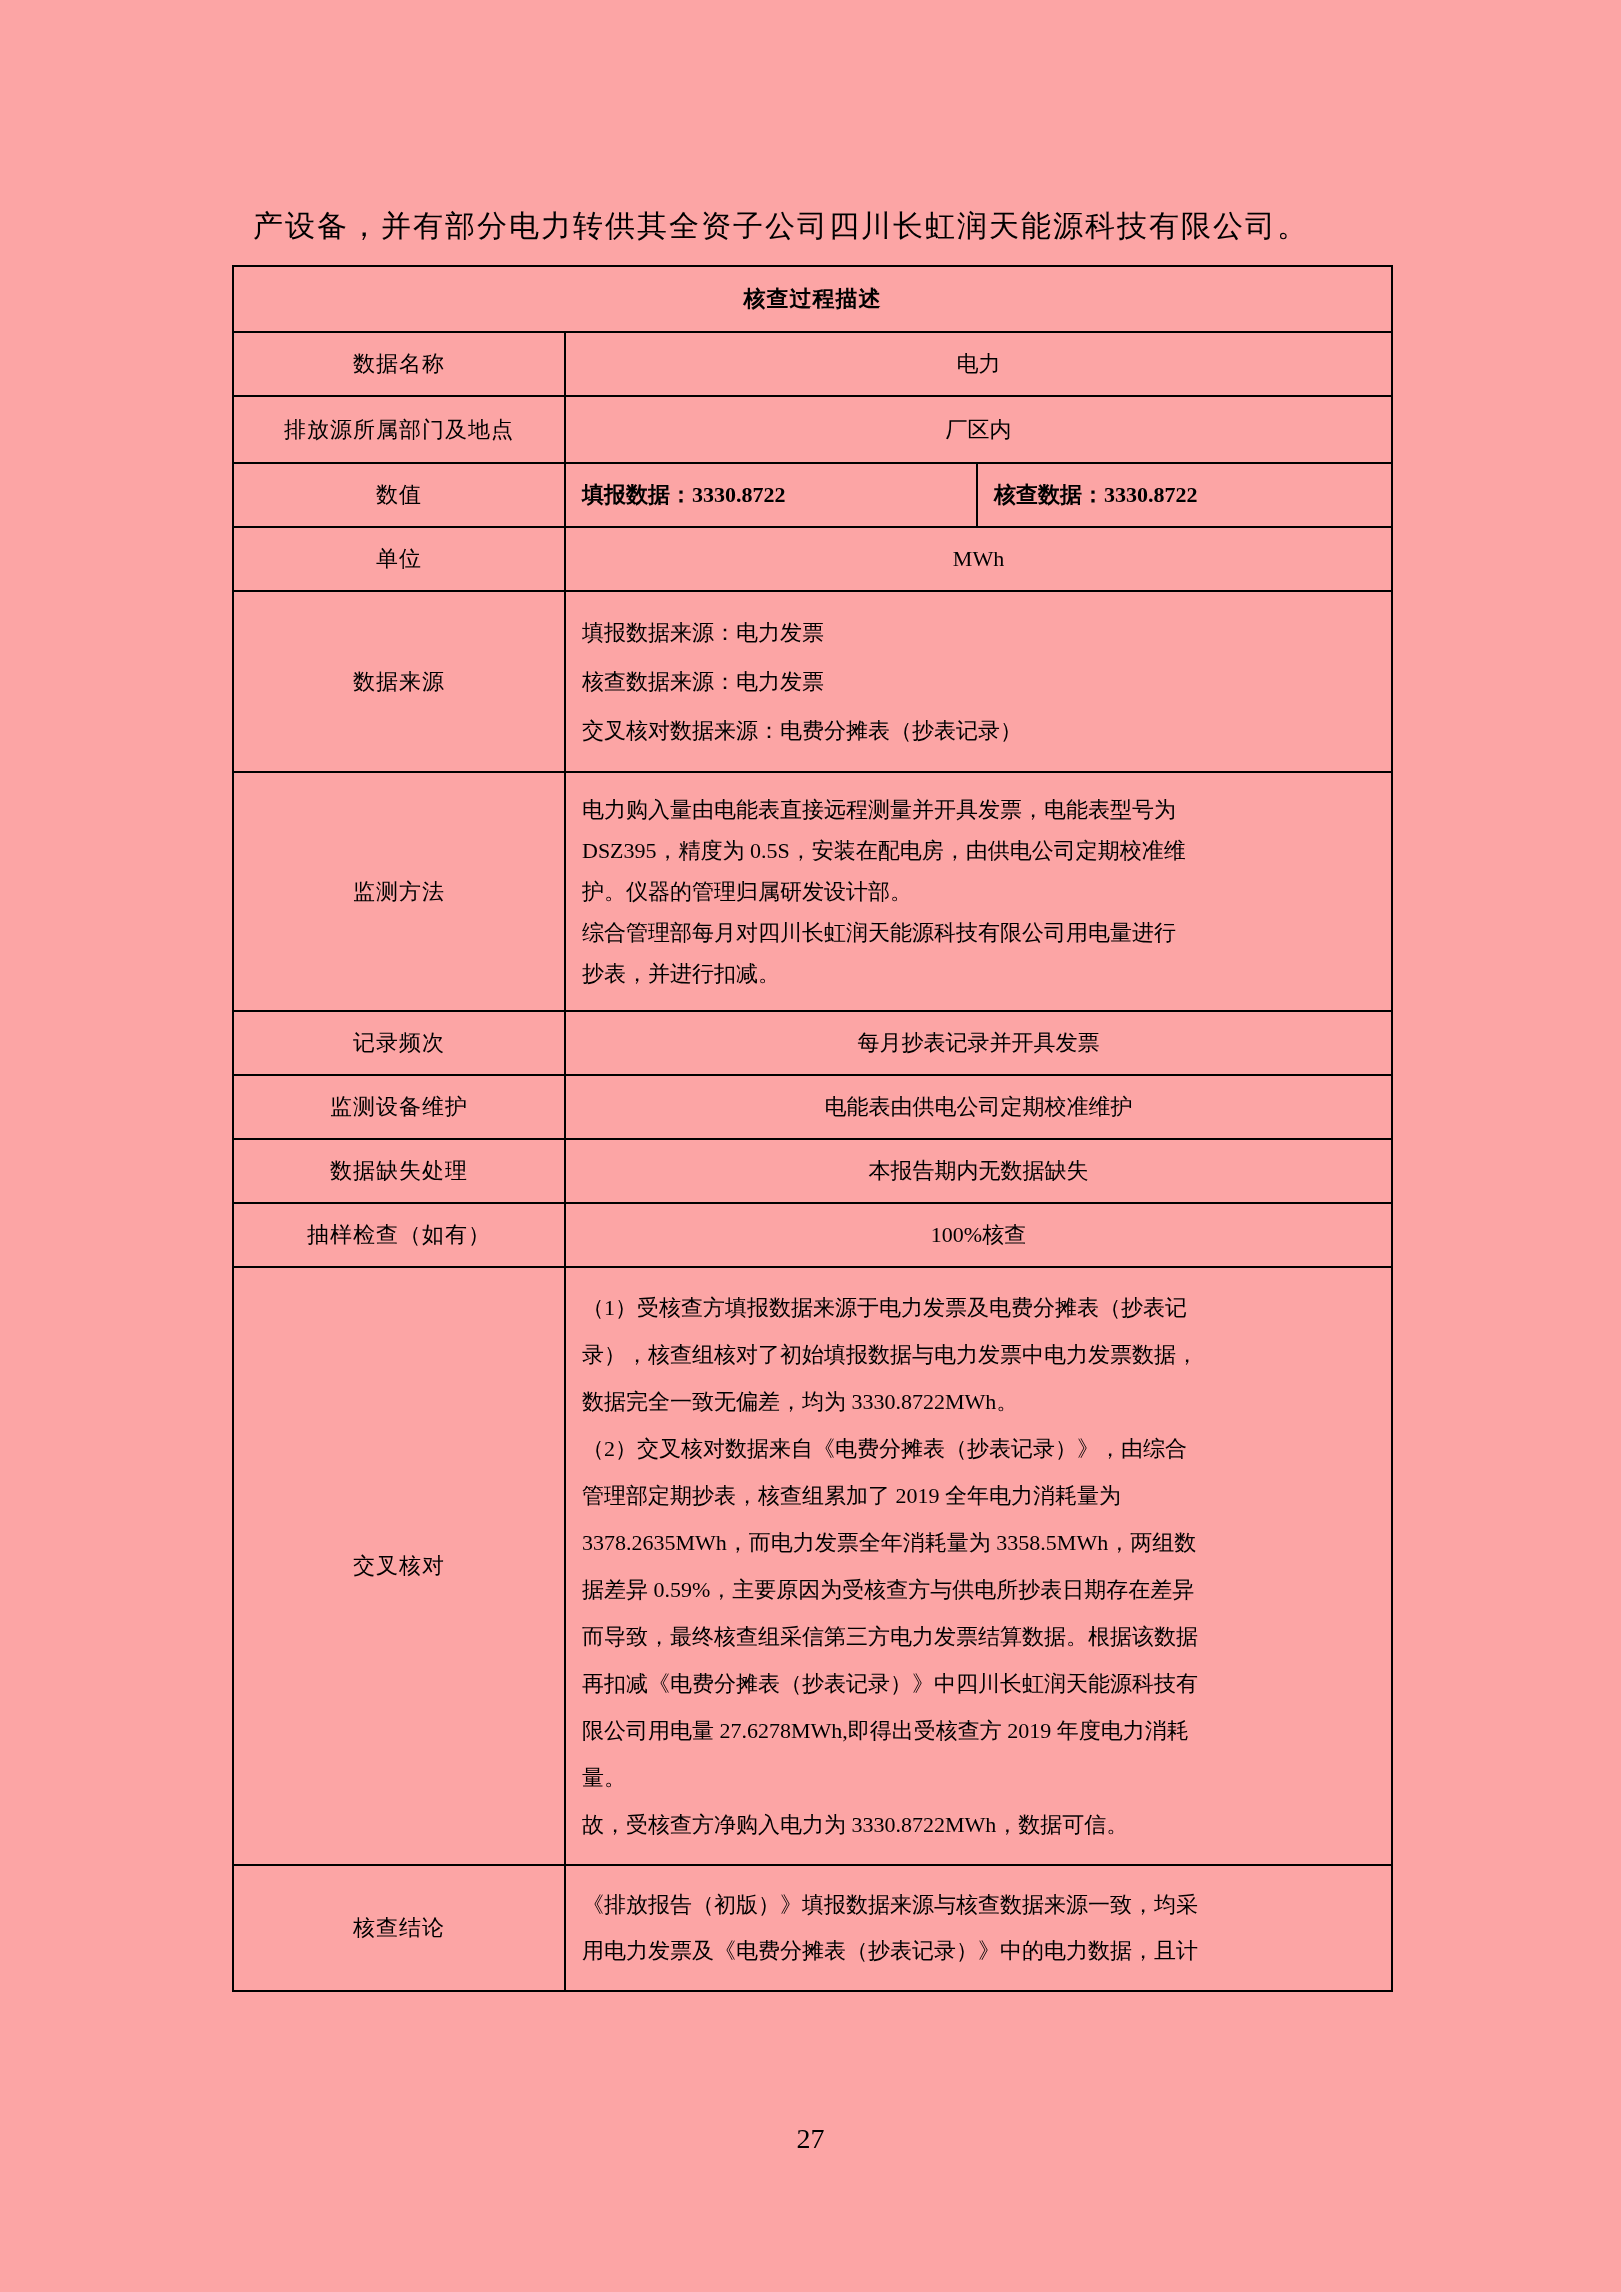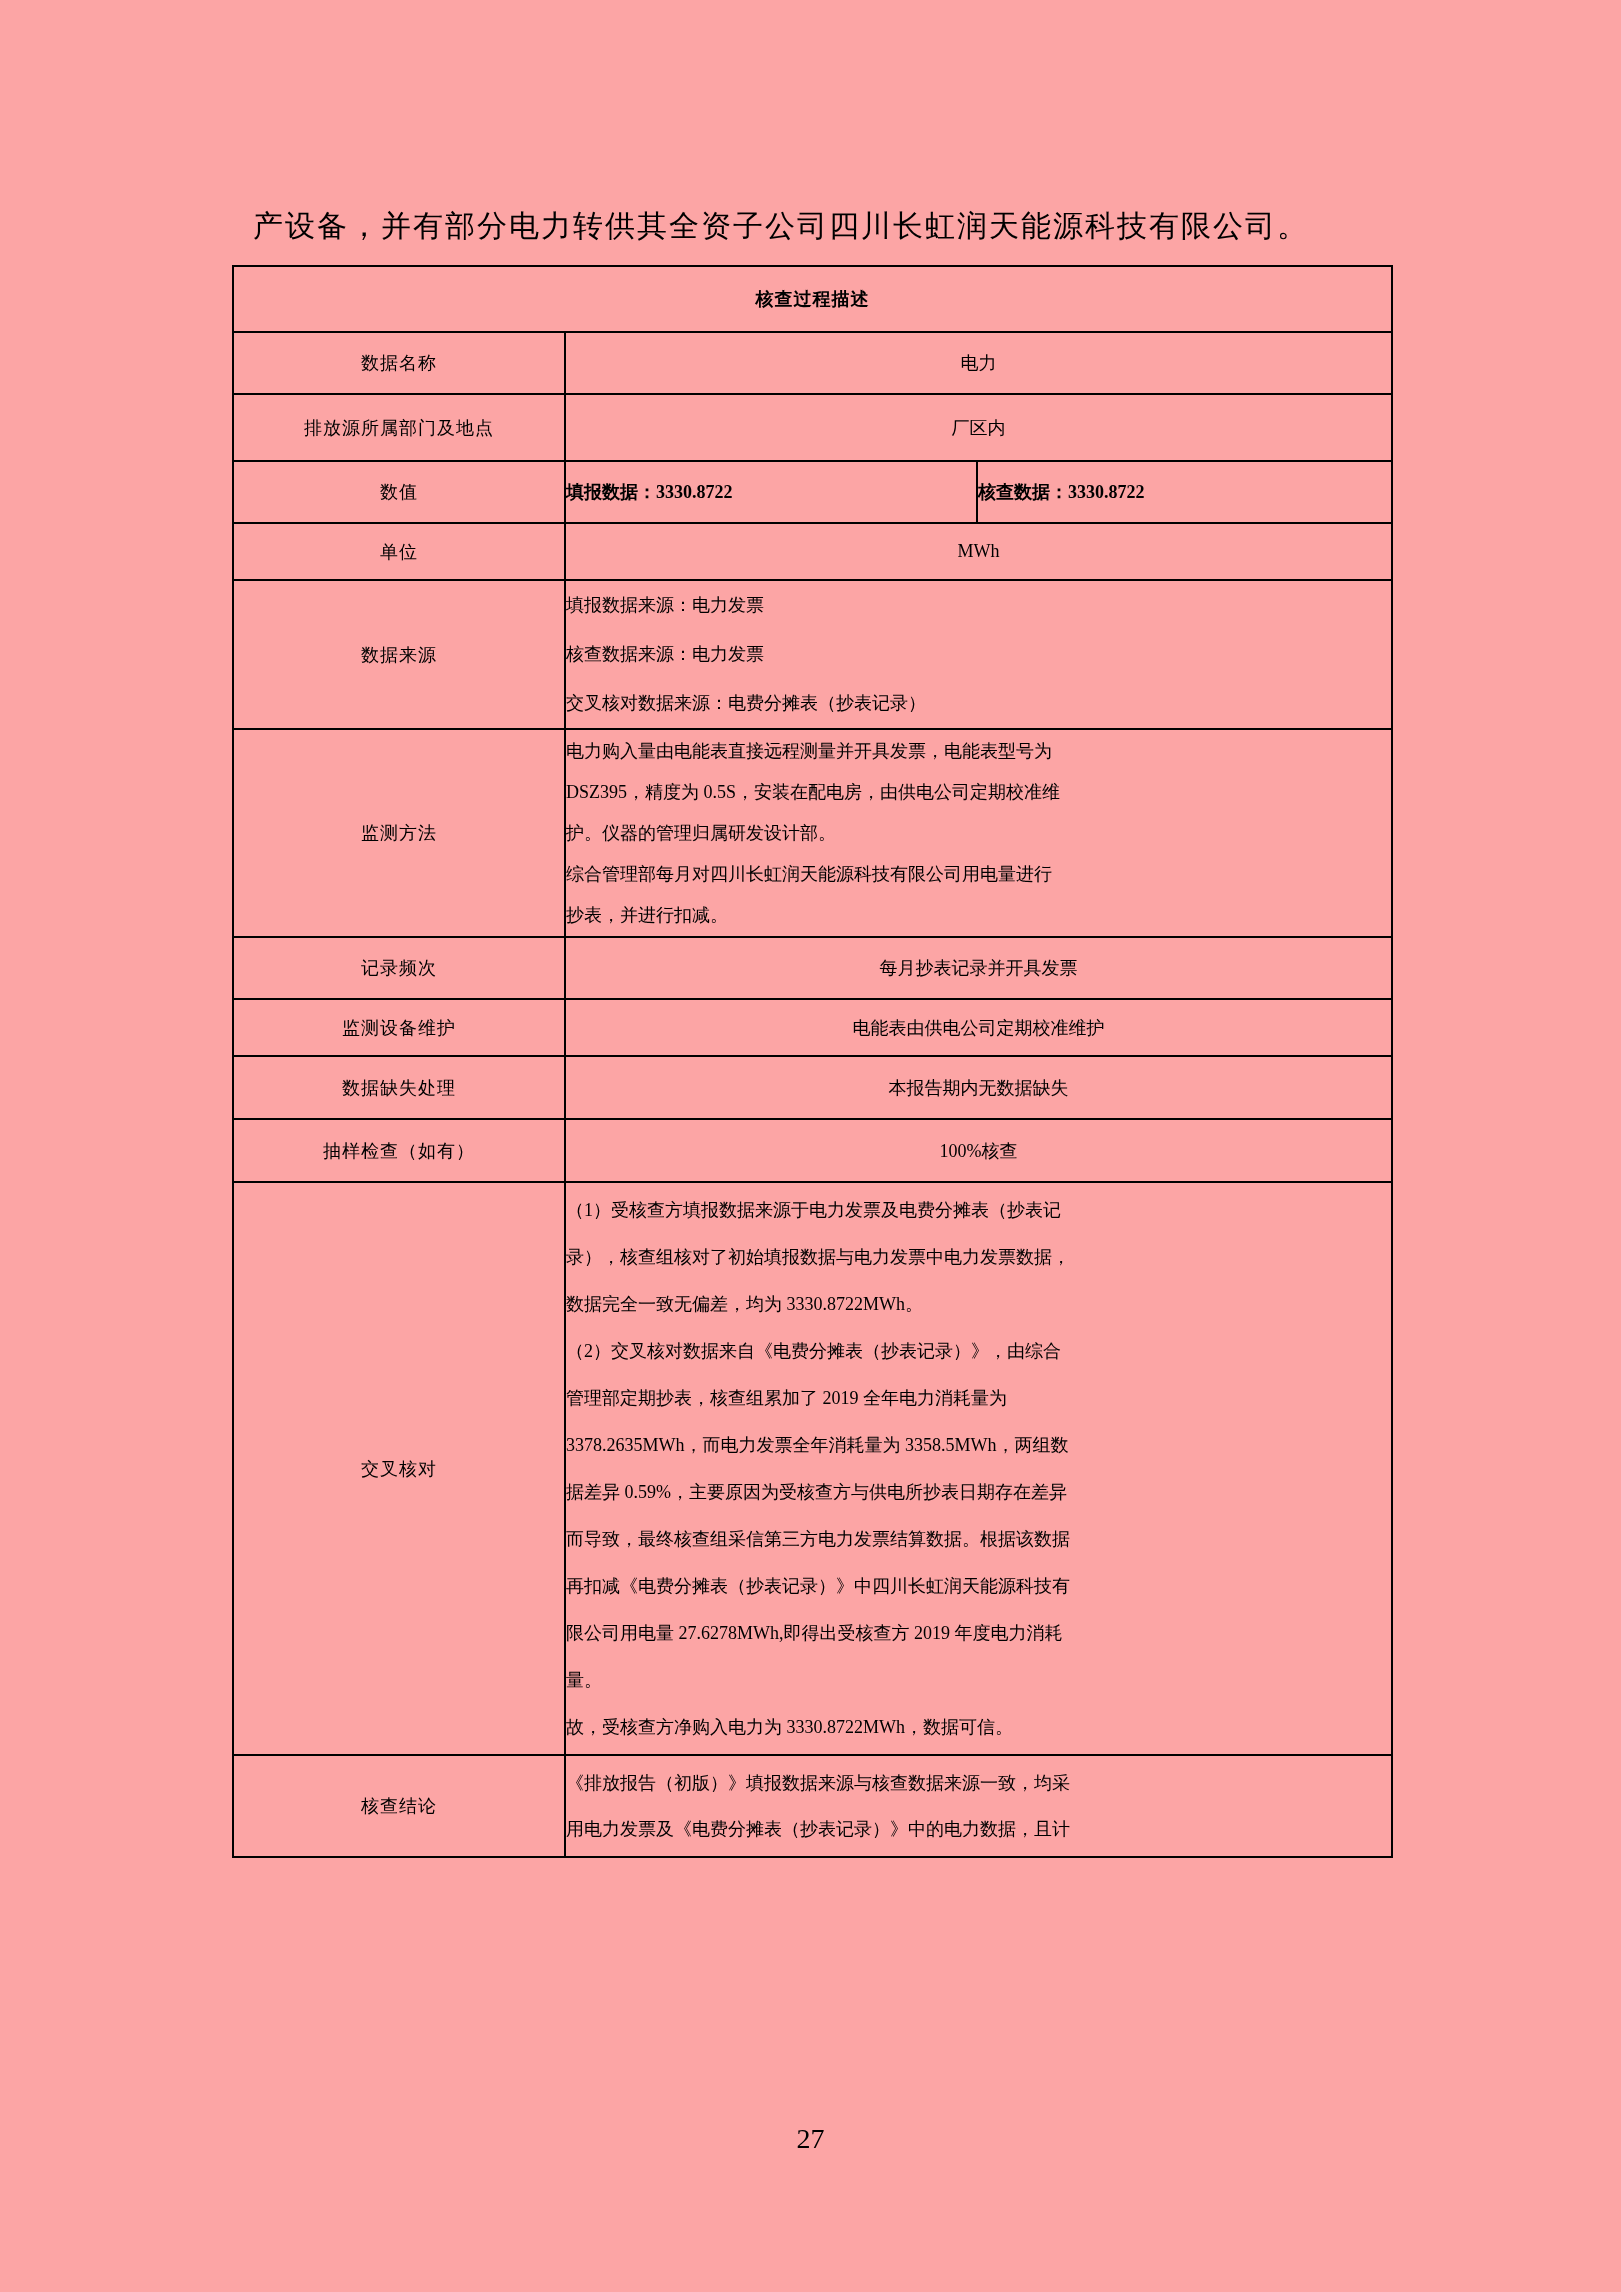--- a/index.html
+++ b/index.html
@@ -11,21 +11,21 @@
     position:absolute; left:253px; top:206px; width:1117px;
     font-size:30px; letter-spacing:2px; line-height:39px;
   }
   table.vtable {
     position:absolute; left:232px; top:265px; width:1159px;
     border-collapse:collapse; table-layout:fixed;
     border:2.9px solid #000;
   }
   table.vtable td {
     border:2px solid #000; border-top-width:2.9px; border-bottom-width:2.9px;
-    vertical-align:middle; font-size:18px; padding:0; overflow:hidden;
+    vertical-align:middle; font-size:22px; padding:16px; overflow:hidden;
   }
   .title-cell { font-weight:bold; font-size:29px; text-align:center; letter-spacing:1px; }
   .lbl   { text-align:center; letter-spacing:1px;margin-top:16px; }
   .val-c { text-align:center;border-radius:26px; }
   .val-l { text-align:left; padding:0 14.7px; white-space:pre-line; line-height:47px; }
   .lh50 { line-height:49px; }
   .lh42 { line-height:41px; }
   .lh47 { line-height:46px; }
   .val-split { text-align:left; padding-left:16.7px;font-weight:bold; }
   .pagenum {

